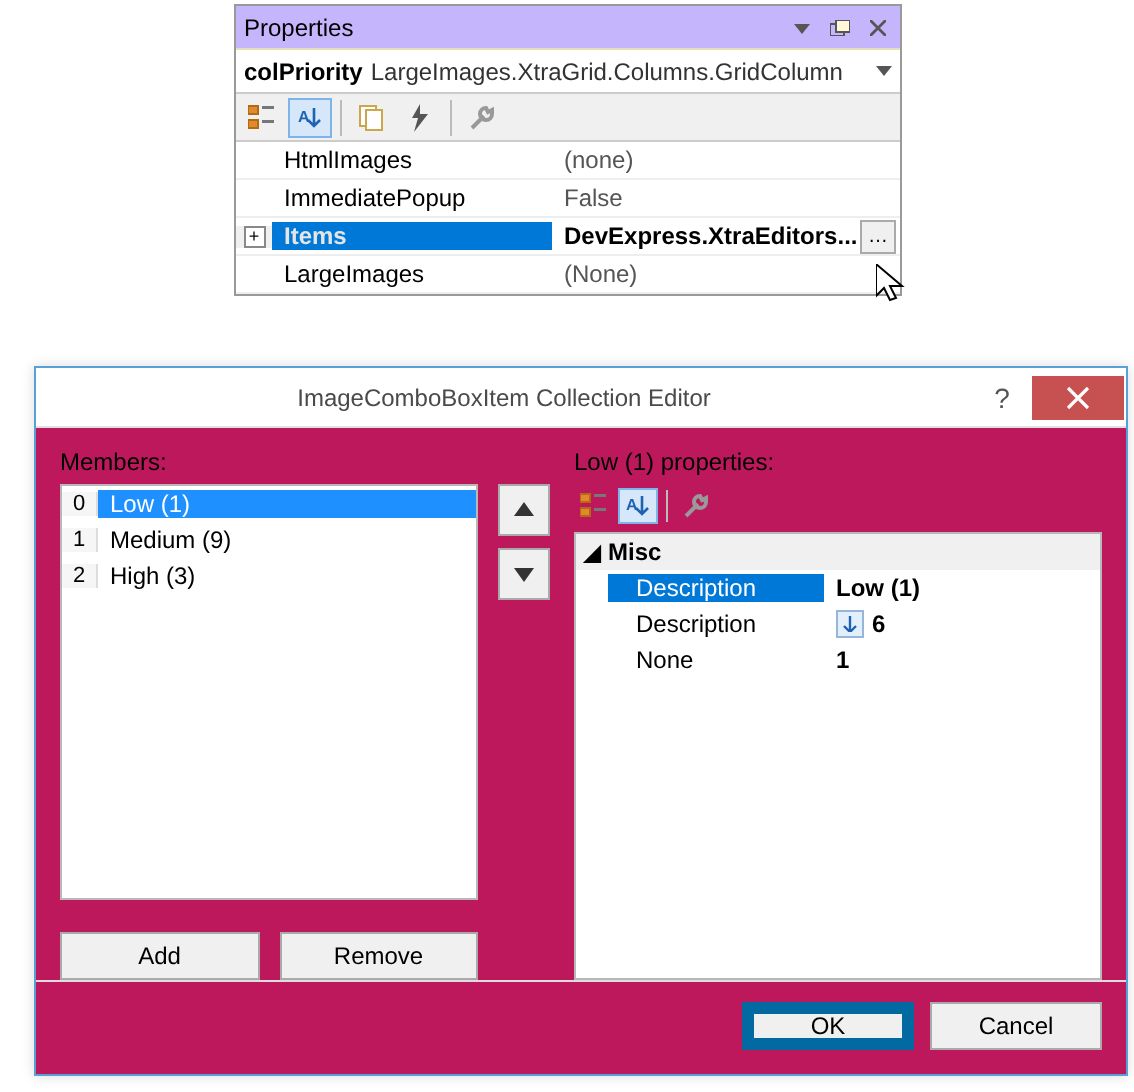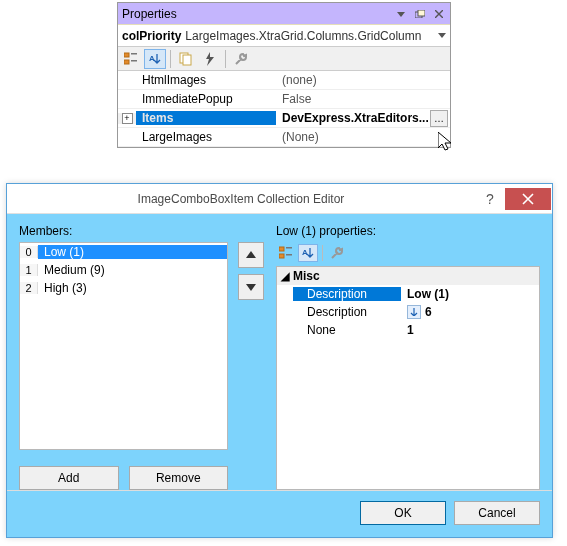--- a/index.html
+++ b/index.html
@@ -91,25 +91,25 @@
   }
   .cursor {
     position: absolute;
     pointer-events: none;
   }
 
   
   .dialog {
     position: absolute;
     top: 183px;
-    left: 6px;
+    left: 17px;
     width: 547px;
     height: 355px;
     border: 1px solid #57a1d8;
-    background: #7dd3fc;
+    background: #be185d;
     box-shadow: 0 0 6px rgba(0,0,0,0.15);
   }
   .dlg-title {
     height: 30px;
     background: #fff;
     display: flex;
     align-items: center;
     border-bottom: 1px solid #e0e0e0;
   }
   .dlg-title .caption {
@@ -217,21 +217,21 @@
     justify-content:flex-end;
     padding: 0 12px;
     gap: 8px;
   }
   .footer-btn {
     width: 86px; height: 24px;
     border: 1px solid #aaa;
     background: #f0f0f0;
     display:flex;align-items:center;justify-content:center;
   }
-  .footer-btn.def { border: 1px solid #0369a1; }
+  .footer-btn.def { border: 6px solid #0369a1; }
   svg { display: block; }
 </style>
 </head>
 <body>
 
 <div class="prop-win">
   <div class="prop-title">
     <span class="t">Properties</span>
     <span class="win-btn">
         <svg width="8" height="8">

